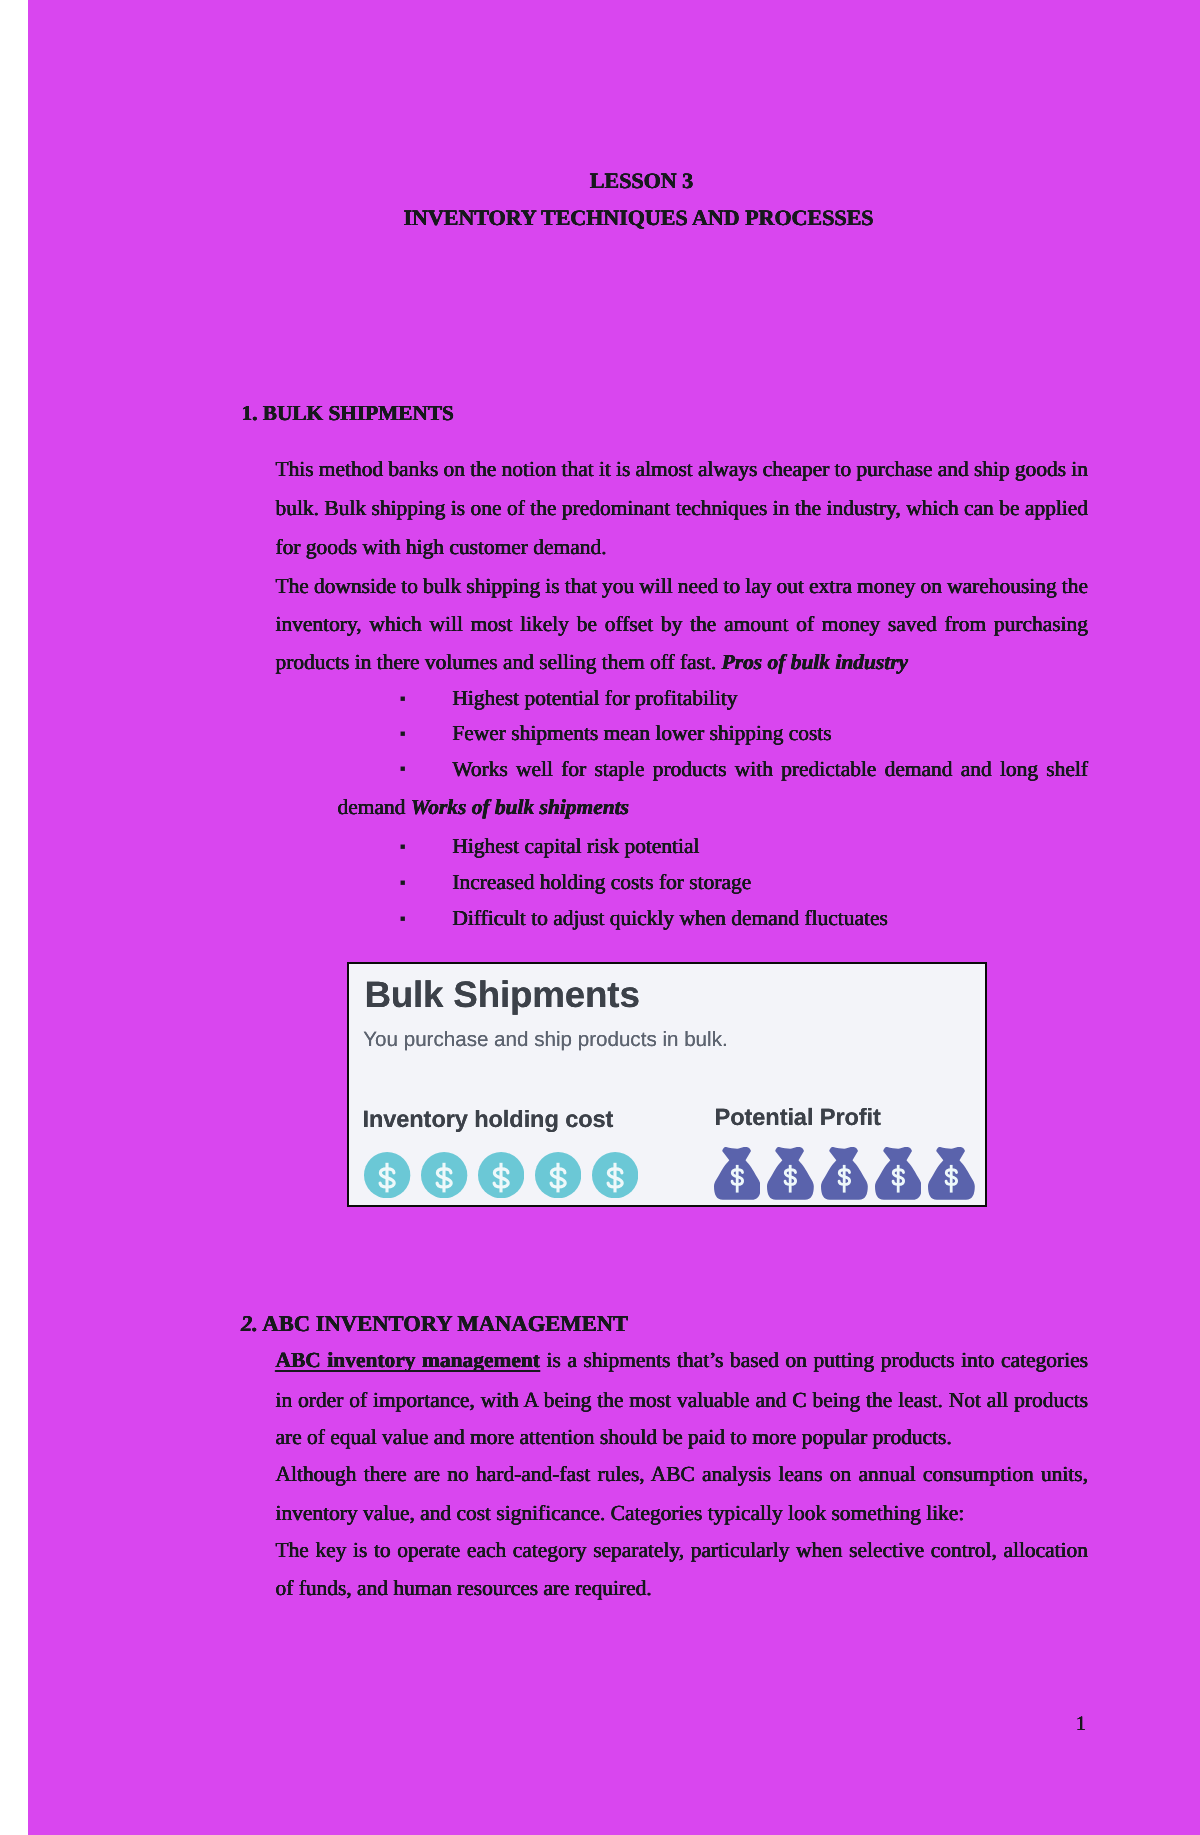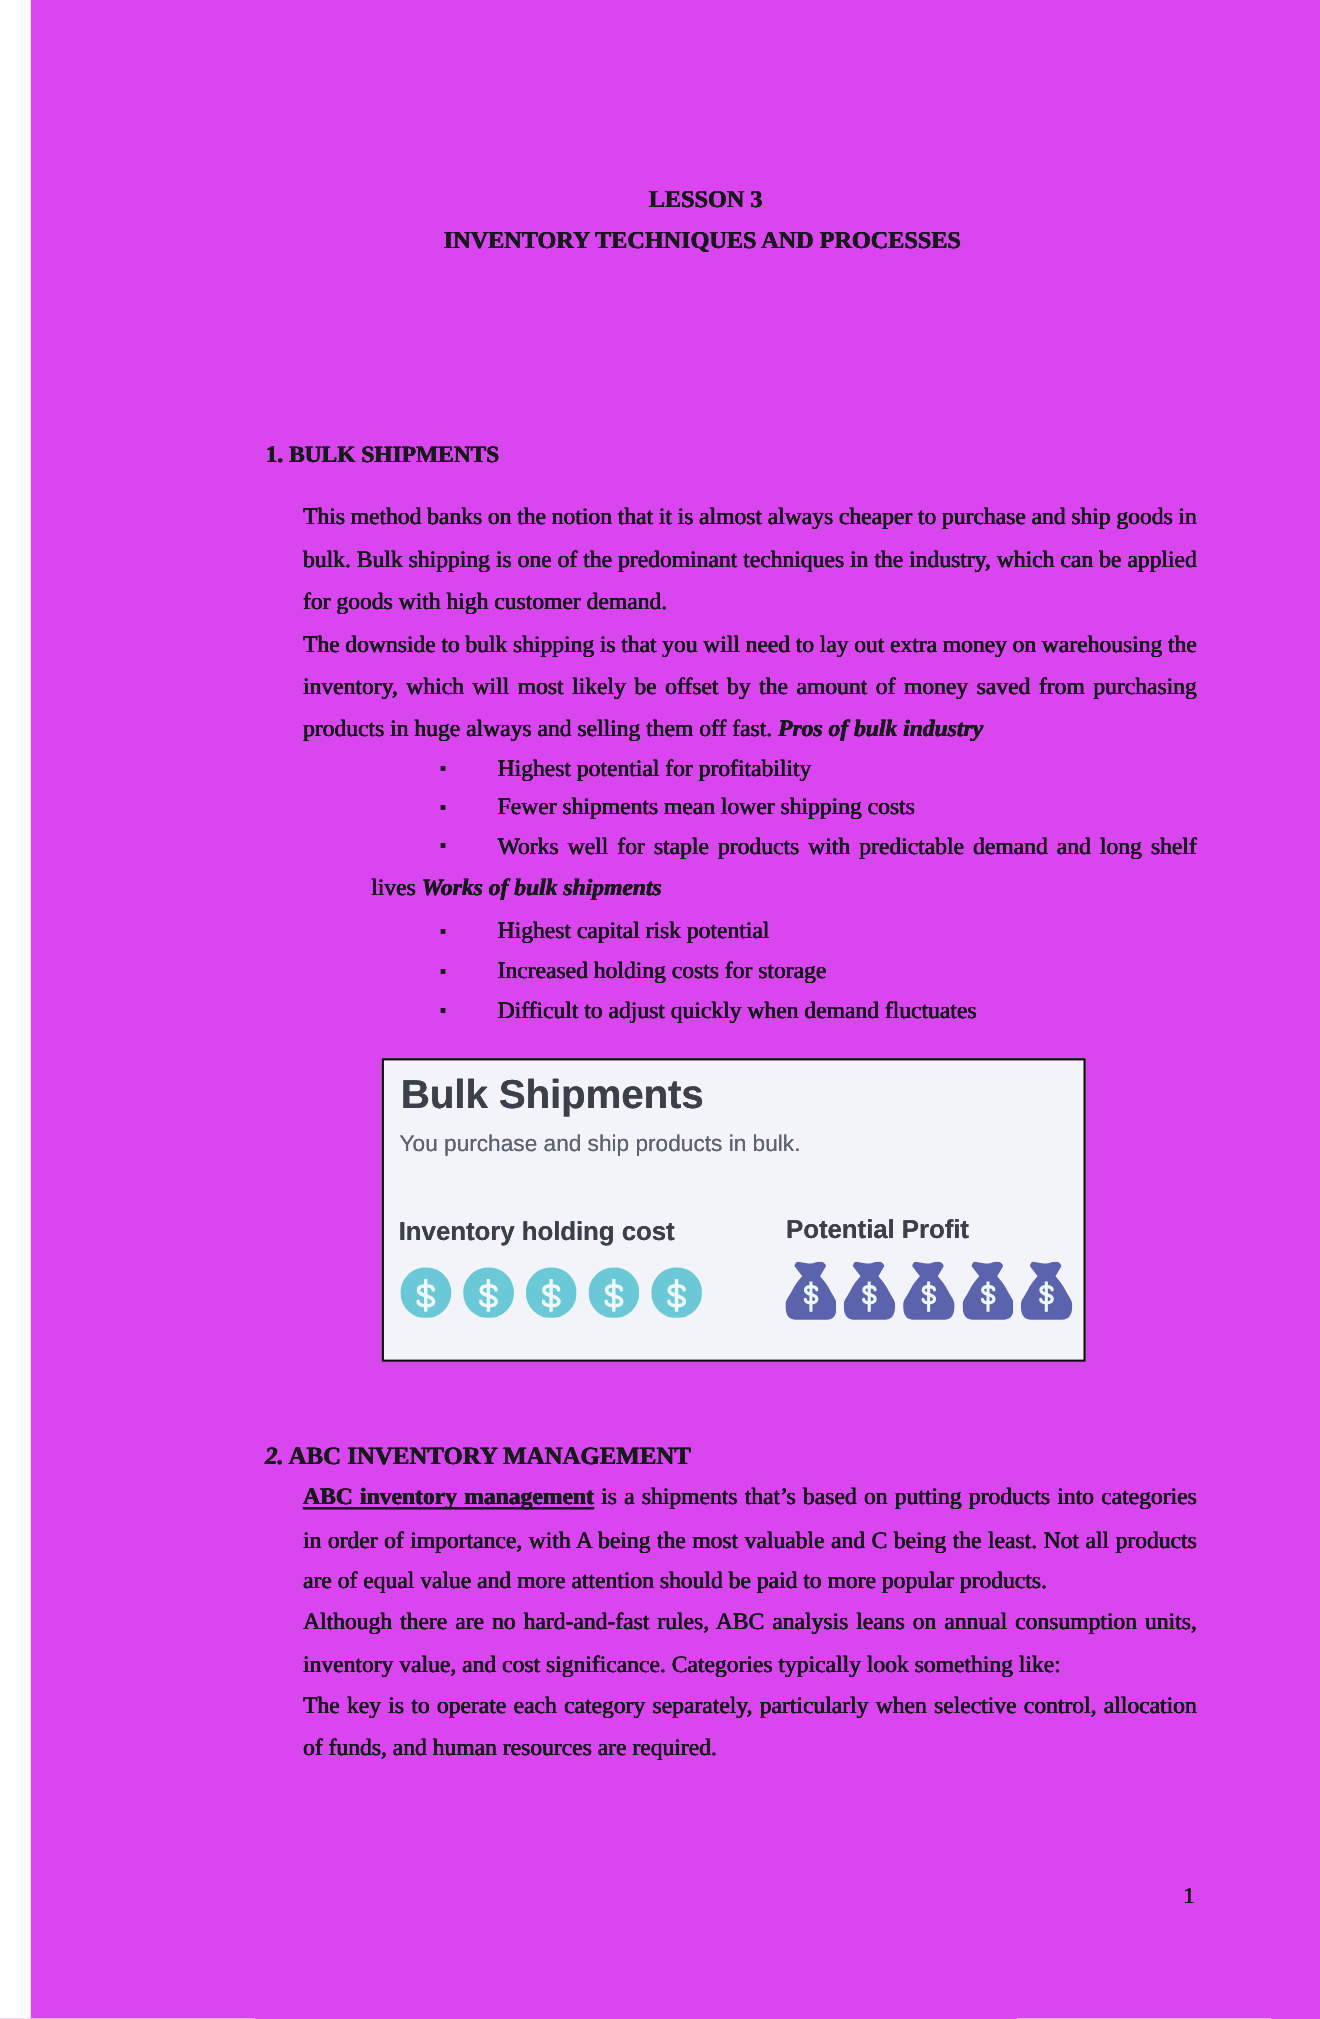--- a/index.html
+++ b/index.html
@@ -44,43 +44,43 @@
   <div class="t ctr bold" style="left:213px;top:218px;width:795px;font-size:22px">INVENTORY TECHNIQUES AND PROCESSES</div>
 
   <div class="t bold" style="left:213.5px;top:413px;font-size:21.3px">1. BULK SHIPMENTS</div>
 
   <div class="t just" style="left:247.5px;top:469.2px;width:812.5px">This method banks on the notion that it is almost always cheaper to purchase and ship goods in</div>
   <div class="t just" style="left:247.5px;top:508px;width:812.5px">bulk. Bulk shipping is one of the predominant techniques in the industry, which can be applied</div>
   <div class="t" style="left:247.5px;top:546.8px">for goods with high customer demand.</div>
 
   <div class="t just" style="left:247.5px;top:585.9px;width:812.5px">The downside to bulk shipping is that you will need to lay out extra money on warehousing the</div>
   <div class="t just" style="left:247.5px;top:623.6px;width:812.5px">inventory, which will most likely be offset by the amount of money saved from purchasing</div>
-  <div class="t" style="left:247.5px;top:661.8px"><span>products in huge always and selling them off fast. </span><span class="bi">Pros of bulk industry</span></div>
+  <div class="t" style="left:247.5px;top:661.8px"><span>products in there volumes and selling them off fast. </span><span class="bi">Pros of bulk industry</span></div>
 
   <div class="bullet" style="left:371.7px;top:698.5px">▪</div>
   <div class="t" style="left:424.4px;top:697.7px">Highest potential for profitability</div>
 
   <div class="bullet" style="left:371.7px;top:734px">▪</div>
   <div class="t" style="left:424.4px;top:733.2px">Fewer shipments mean lower shipping costs</div>
 
   <div class="bullet" style="left:371.7px;top:769.3px">▪</div>
   <div class="t just" style="left:424.4px;top:768.5px;width:635.6px">Works well for staple products with predictable demand and long shelf</div>
 
-  <div class="t" style="left:309.5px;top:807.3px"><span>lives </span><span class="bi">Works of bulk shipments</span></div>
+  <div class="t" style="left:309.5px;top:807.3px"><span>demand </span><span class="bi">Works of bulk shipments</span></div>
 
   <div class="bullet" style="left:371.7px;top:846.7px">▪</div>
   <div class="t" style="left:424.4px;top:845.9px">Highest capital risk potential</div>
 
   <div class="bullet" style="left:371.7px;top:882.7px">▪</div>
   <div class="t" style="left:424.4px;top:881.9px">Increased holding costs for storage</div>
 
   <div class="bullet" style="left:371.7px;top:918.6px">▪</div>
   <div class="t" style="left:424.4px;top:917.8px">Difficult to adjust quickly when demand fluctuates</div>
 
-  <div class="figure" style="left:318.5px;top:961.5px;width:640px;height:276px">
+  <div class="figure" style="left:318.5px;top:961.5px;width:640px;height:245px">
    <div class="fig-inner">
     <div class="fg fig-title" style="left:18.3px;top:34.1px">Bulk Shipments</div>
     <div class="fg fig-sub" style="left:17.1px;top:78.6px">You purchase and ship products in bulk.</div>
     <div class="fg fig-label" style="left:16.4px;top:158.5px">Inventory holding cost</div>
     <div class="fg fig-label" style="left:368.5px;top:157.3px">Potential Profit</div>
     <div id="coin-row" class="iconrow">
           <svg viewBox="0 0 46.3 46.3" width="46.3" height="46.3" class="coin" style="left:18.25px;top:190.95px">
             <circle cx="23.15" cy="23.15" r="23.15" fill="#6bc8d6"></circle>
             <path d="M23,10.8 V40.4" stroke="#eef8fa" stroke-width="3.1" stroke-linecap="butt" fill="none"></path>
             <path d="M29.9,20.8 C29.9,18.0 26.9,16.8 23.15,16.8 C19.4,16.8 16.4,18.2 16.4,21.0 C16.4,23.8 19.4,24.8 23.15,25.9 C26.9,27.0 30.2,28.2 30.2,31.1 C30.2,33.9 27.0,35.0 23.15,35.0 C19.4,35.0 16.1,33.8 16.1,31.0" stroke="#eef8fa" stroke-width="3.2" fill="none" stroke-linecap="round" stroke-linejoin="round"></path>

